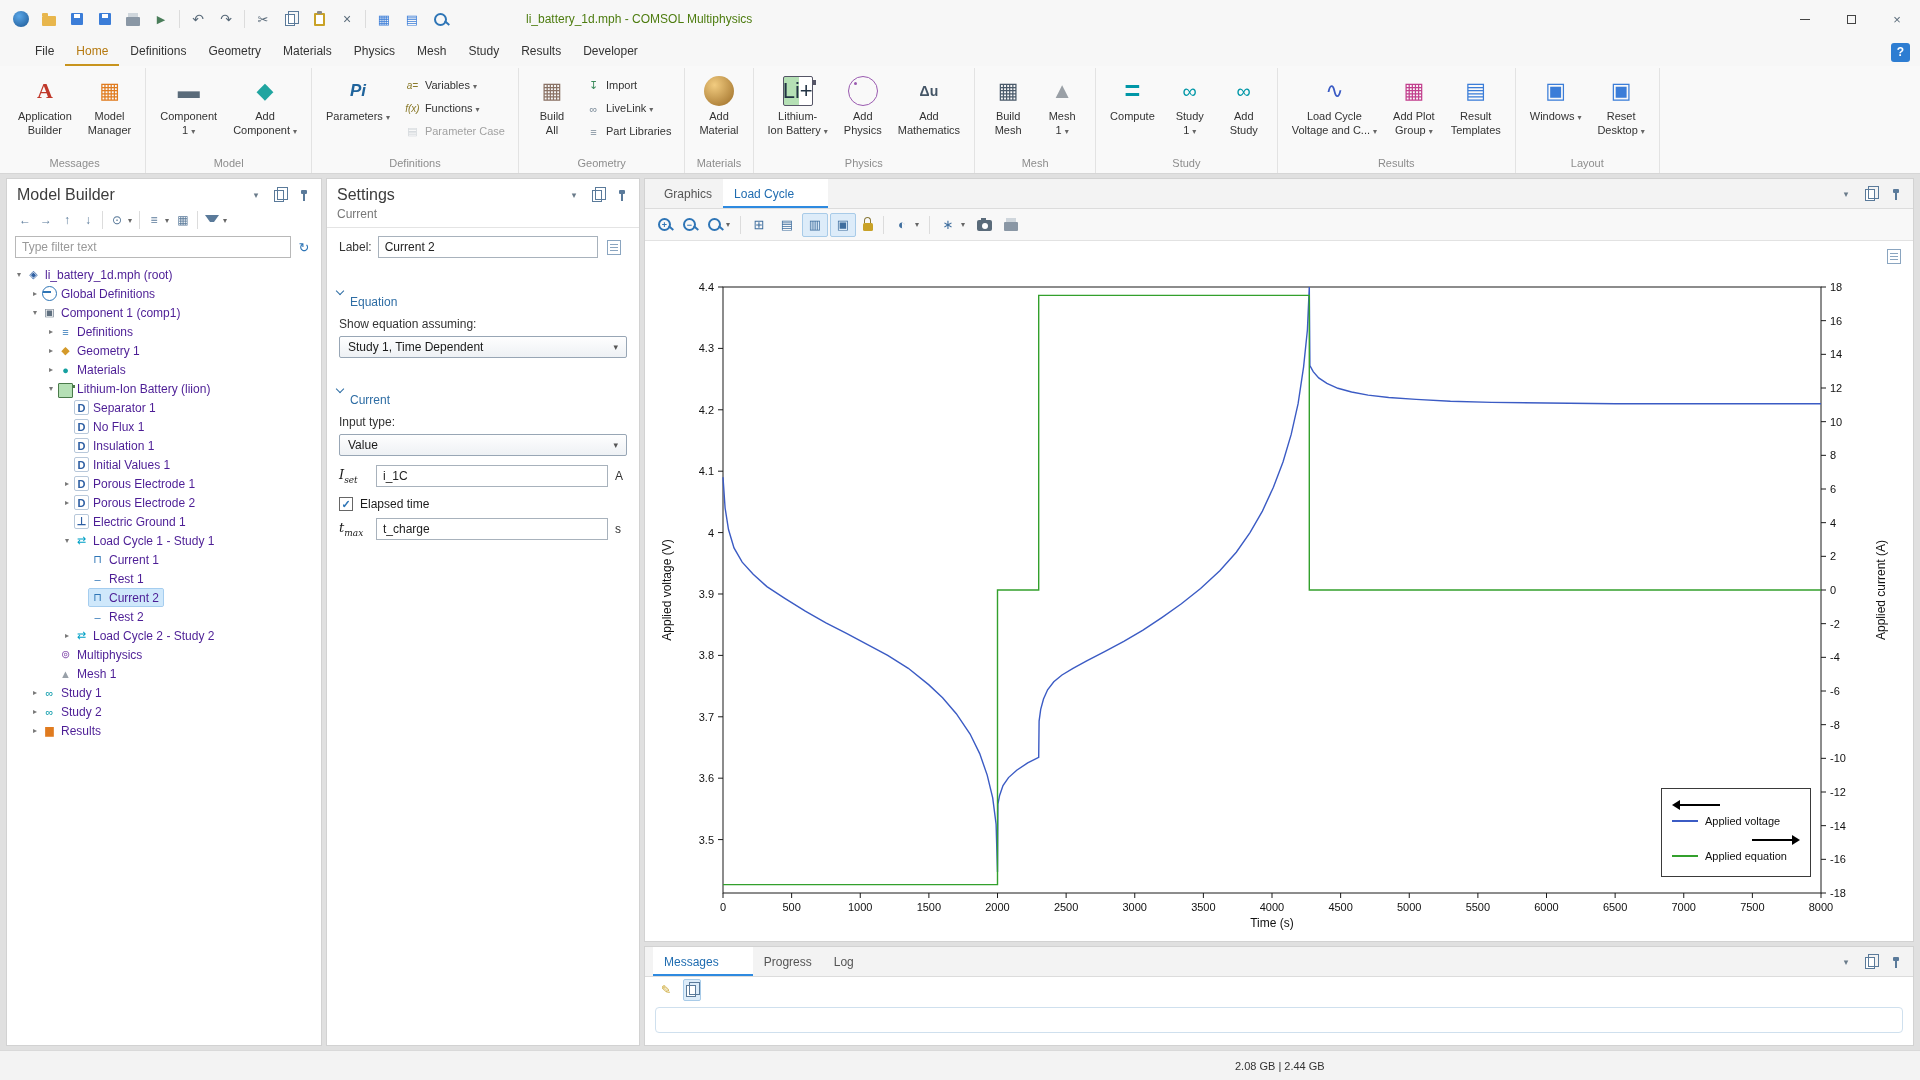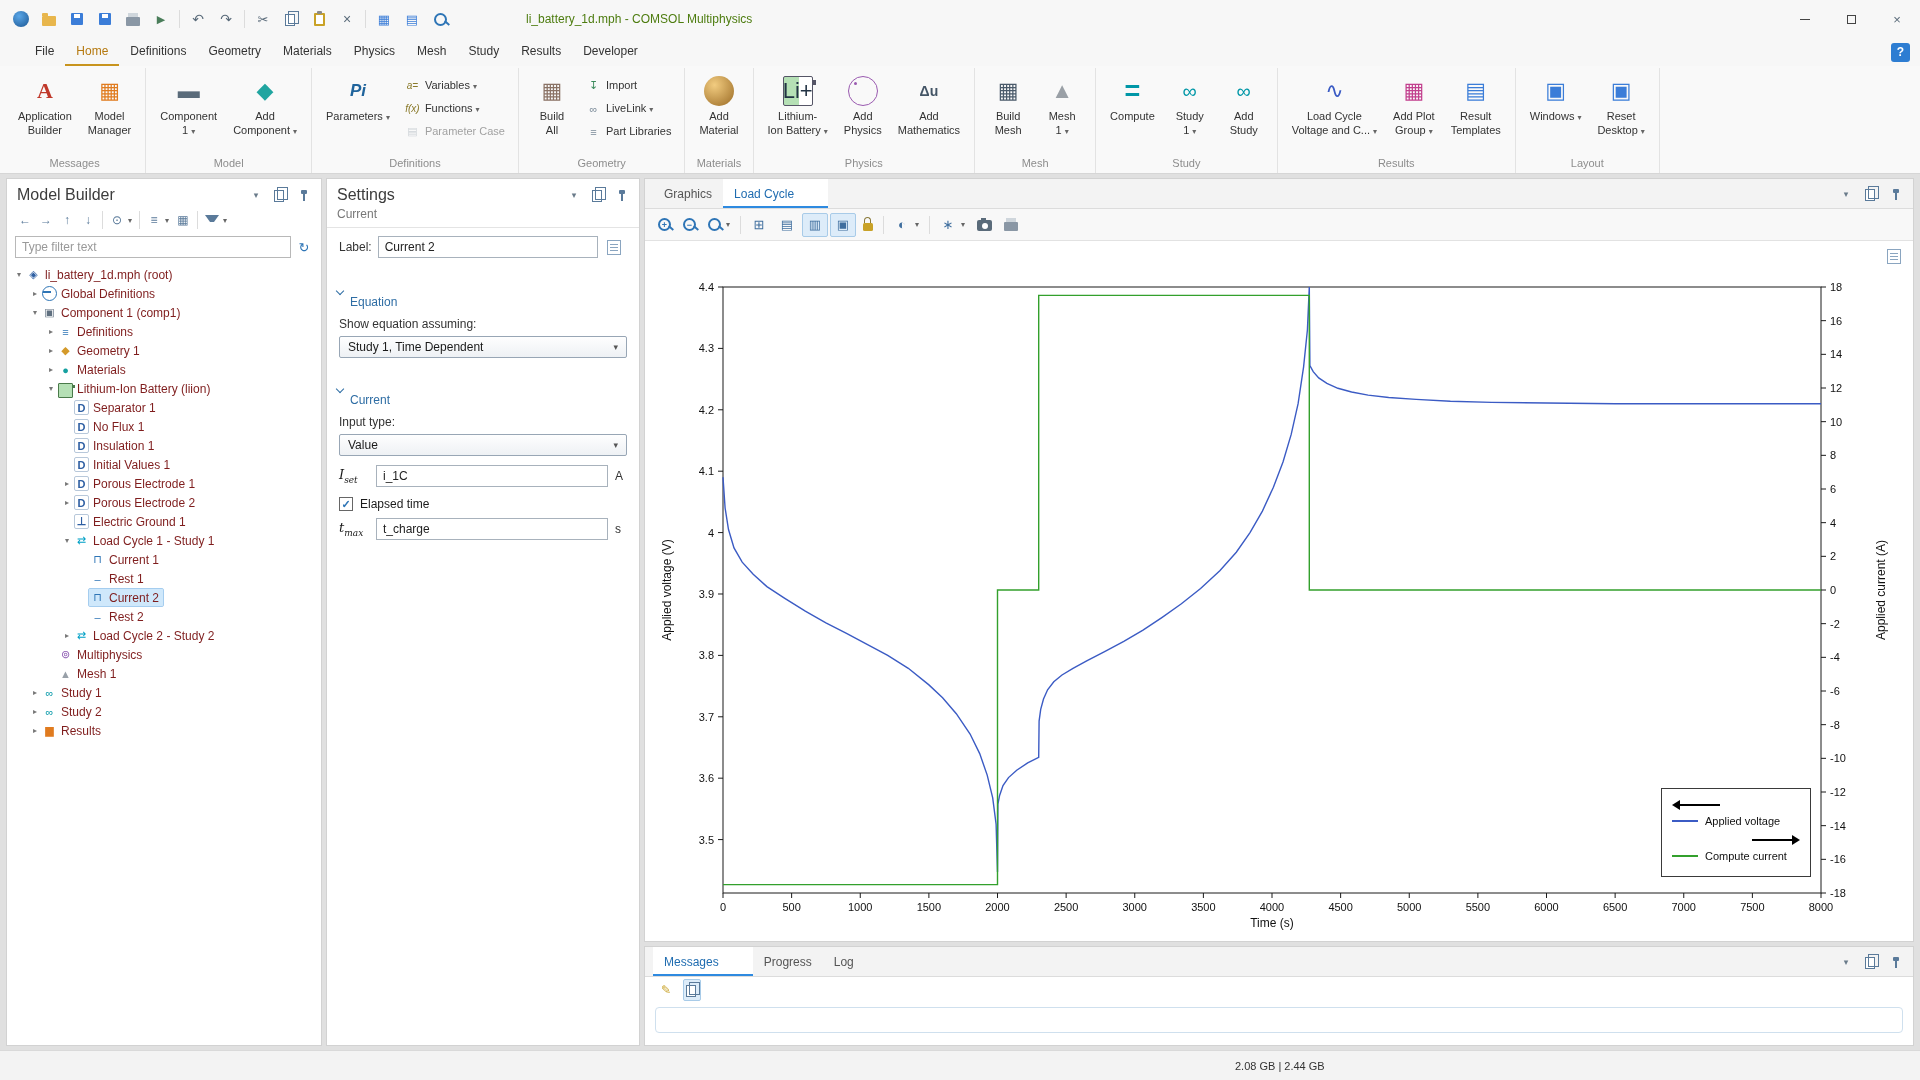--- a/index.html
+++ b/index.html
@@ -129,21 +129,21 @@
   .mb-toolbar .tbico-i { color:#5a7a9a; font-size:12px; width:14px; height:14px; }
   .filter-row { display:flex; align-items:center; gap:4px; padding:1px 8px 5px; }
   .filter-input { flex:1; height:22px; border:1px solid #b8b8b8; padding:2px 6px; font-size:12px; font-family:inherit; color:#333; }
   .filter-input::placeholder { color:#999; }
   .tree { flex:1; overflow:hidden; padding-top:2px; }
   .trow { display:flex; align-items:center; height:19px; }
   .trow .arrow { width:12px; font-size:8px; color:#777; text-align:center; flex:0 0 auto; }
   .trow-inner { display:flex; align-items:center; gap:4px; padding:1px 4px 1px 1px; border-radius:1px; }
   .trow.selected .trow-inner { background:#cfe8fb; outline:1px solid #a5cdef; }
   .tree .tbico-i { width:15px; height:15px; font-size:11px; }
-  .tlabel { white-space:nowrap; color:#7f1d1d; }
+  .tlabel { white-space:nowrap; color:#4c1d95; }
   .ic-root{color:#2e5fa3;} .ic-component-node{color:#607080;} .ic-definitions-node{color:#2e75b6;}
   .ic-geometry-node{color:#d49a2a;} .ic-materials-node{color:#15a0a0;}
   .ic-domain-d,.ic-ground-node{color:#2e5fa3;border:1px solid #b8c8da;background:#fff;font-size:9px;font-weight:bold;width:13px;height:13px;border-radius:2px;}
   .ic-load-cycle-node{color:#00a0c6;} .ic-current-node,.ic-rest-node{color:#2e75b6;}
   .ic-multiphysics-node{color:#8a56b0;} .ic-mesh-node{color:#98a0a8;} .ic-study-node{color:#0097a7;} .ic-results-node{color:#e07b1f;}
 
   
   .label-row { display:flex; align-items:center; gap:6px; padding:4px 10px 8px 12px; }
   .flabel { color:#333; }
   .txtinput { height:22px; border:1px solid #a8b2bc; padding:2px 6px; font-size:12px; font-family:inherit; color:#222; width:220px; }
@@ -942,21 +942,21 @@
               </div>
               <div class="lg-row">
                 <span class="lg-line" style="background: rgb(59, 91, 196);"></span>
                 <span class="lg-label">Applied voltage</span>
               </div>
               <div class="lg-arrow-row right">
                 <div class="lg-arrow right"></div>
               </div>
               <div class="lg-row">
                 <span class="lg-line" style="background: rgb(51, 160, 44);"></span>
-                <span class="lg-label">Compute current</span>
+                <span class="lg-label">Applied equation</span>
               </div>
             </div>
         </div>
       </div>
       <div class="panel messages-panel">
         <div class="tabrow" id="messages-tabs">
             <div class="tab active">
               <span class="tab-label">Messages</span>
               <span class="tbico-i ic-close-x"></span>
             </div>

